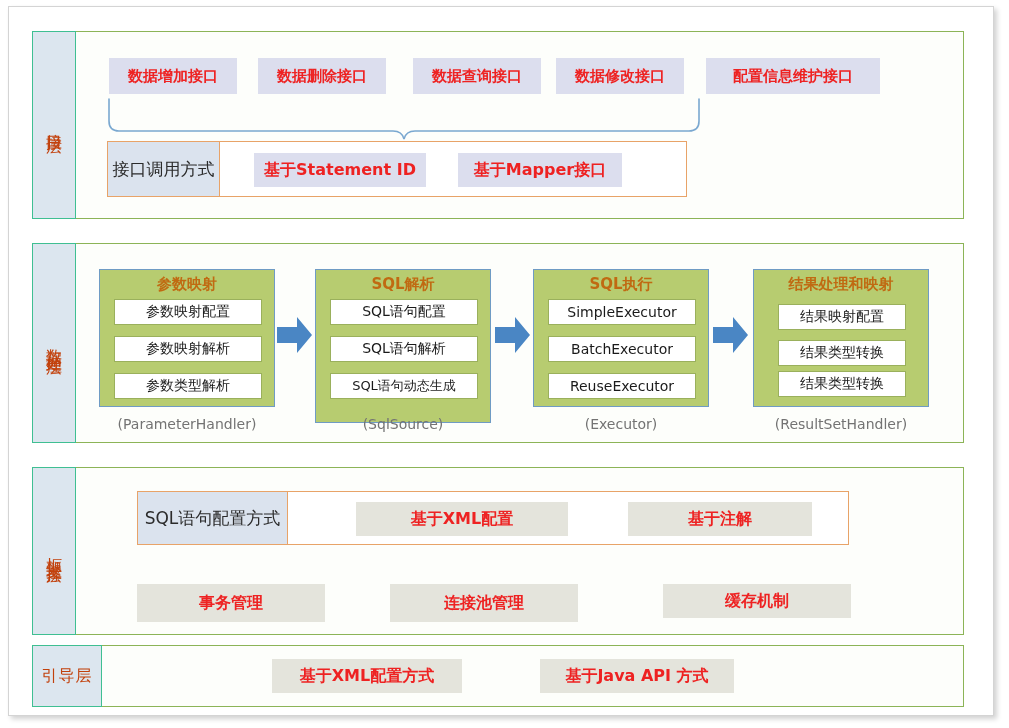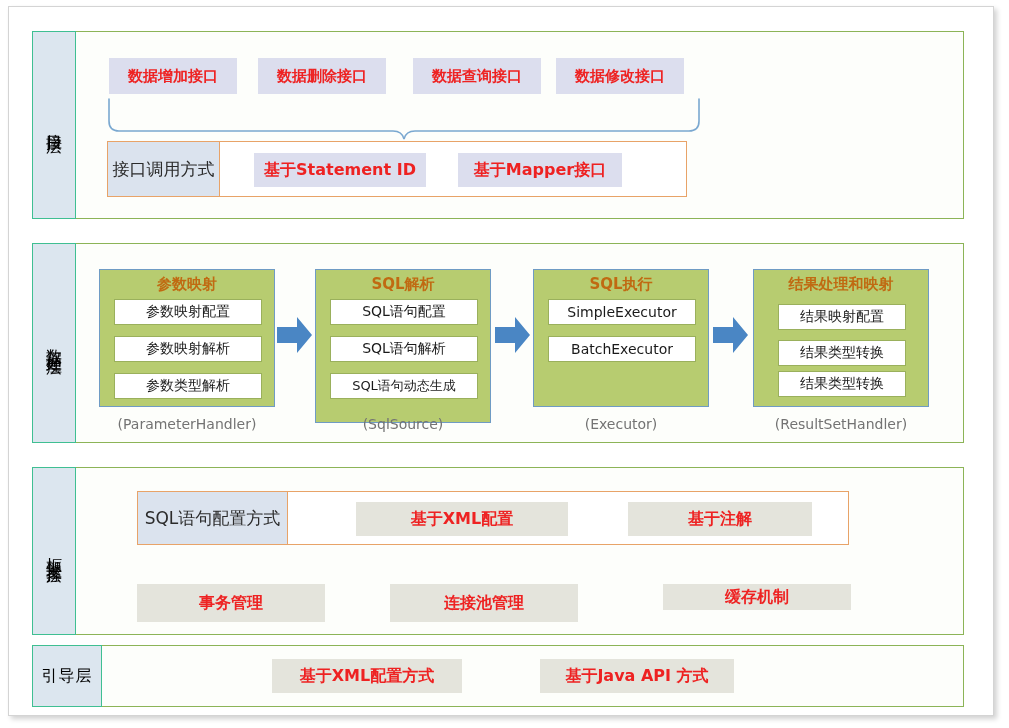--- a/index.html
+++ b/index.html
@@ -38,21 +38,21 @@
 
   
   .layer-label {
     position: absolute;
     background: #dce6ef;
     border: 1.5px solid #3fbf92;
     box-sizing: border-box;
     display: flex;
     align-items: center;
     justify-content: center;
-    color: #000000;
+    color: #c2410c;
     font-size: 16px;
     line-height: 1.25;
     text-align: center;
     letter-spacing: 1px;
     z-index: 5;
   }
   .layer-label.vertical span {
     writing-mode: vertical-rl;
     text-orientation: upright;
     letter-spacing: 3px;
@@ -171,20 +171,23 @@
   </div>
   <div class="iface-pill" style="left:249px; top:51px; width:128px; height:36px;">
     <span>数据删除接口</span>
   </div>
   <div class="iface-pill" style="left:404px; top:51px; width:128px; height:36px;">
     <span>数据查询接口</span>
   </div>
   <div class="iface-pill" style="left:547px; top:51px; width:128px; height:36px;">
     <span>数据修改接口</span>
   </div>
+  <div class="iface-pill" style="left:697px; top:51px; width:174px; height:36px;">
+    <span>配置信息维护接口</span>
+  </div>
 
   <div class="brace" style="left:96px; top:90px; width:600px; height:46px;">
     <svg width="600" height="46" viewBox="0 0 600 46">
       <path d="M4,2 L4,24 Q4,34 14,34 L288,34 Q297,34 299,42 Q301,34 310,34 L584,34 Q594,34 594,24 L594,2" fill="none" stroke="#7aa8d0" stroke-width="1.6" stroke-linecap="round"></path>
     </svg>
   </div>
 
   <div class="orange-row" style="left:98px; top:134px; width:580px; height:56px;">
     <div class="orange-row-head" style="width:112px;">
       <span>接口调用方式</span>
@@ -248,20 +251,23 @@
   </div>
 
   <div class="group-box" style="left:524px; top:262px; width:176px; height:138px;">
     <div class="group-title">SQL执行</div>
     <div class="group-item" style="left:14px; top:29px; width:148px; height:26px;">
       <span>SimpleExecutor</span>
     </div>
     <div class="group-item" style="left:14px; top:66px; width:148px; height:26px;">
       <span>BatchExecutor</span>
     </div>
+    <div class="group-item" style="left:14px; top:103px; width:148px; height:26px;">
+      <span>ReuseExecutor</span>
+    </div>
   </div>
   <div class="group-caption" style="left:524px; top:409px; width:176px;">
     <span>(Executor)</span>
   </div>
 
   <div class="arrow" style="left:704px; top:307px; width:36px; height:42px;">
     <svg width="36" height="42" viewBox="0 0 36 42">
       <path d="M0,13 L20,13 L20,3 L35,21 L20,39 L20,29 L0,29 Z" fill="#4a86c4"></path>
     </svg>
   </div>
@@ -299,21 +305,21 @@
       <span>基于注解</span>
     </div>
   </div>
 
   <div class="beige-box" style="left:128px; top:577px; width:188px; height:38px;">
     <span>事务管理</span>
   </div>
   <div class="beige-box" style="left:381px; top:577px; width:188px; height:38px;">
     <span>连接池管理</span>
   </div>
-  <div class="beige-box" style="left:654px; top:577px; width:188px; height:26px;">
+  <div class="beige-box" style="left:654px; top:577px; width:188px; height:34px;">
     <span>缓存机制</span>
   </div>
 
   <div class="section-panel" style="left:23px; top:638px; width:932px; height:62px;"></div>
 
   <div class="layer-label two-line" style="left:23px; top:638px; width:70px; height:62px;">
     <span>引导层</span>
   </div>
 
   <div class="beige-box" style="left:263px; top:652px; width:190px; height:34px;">

